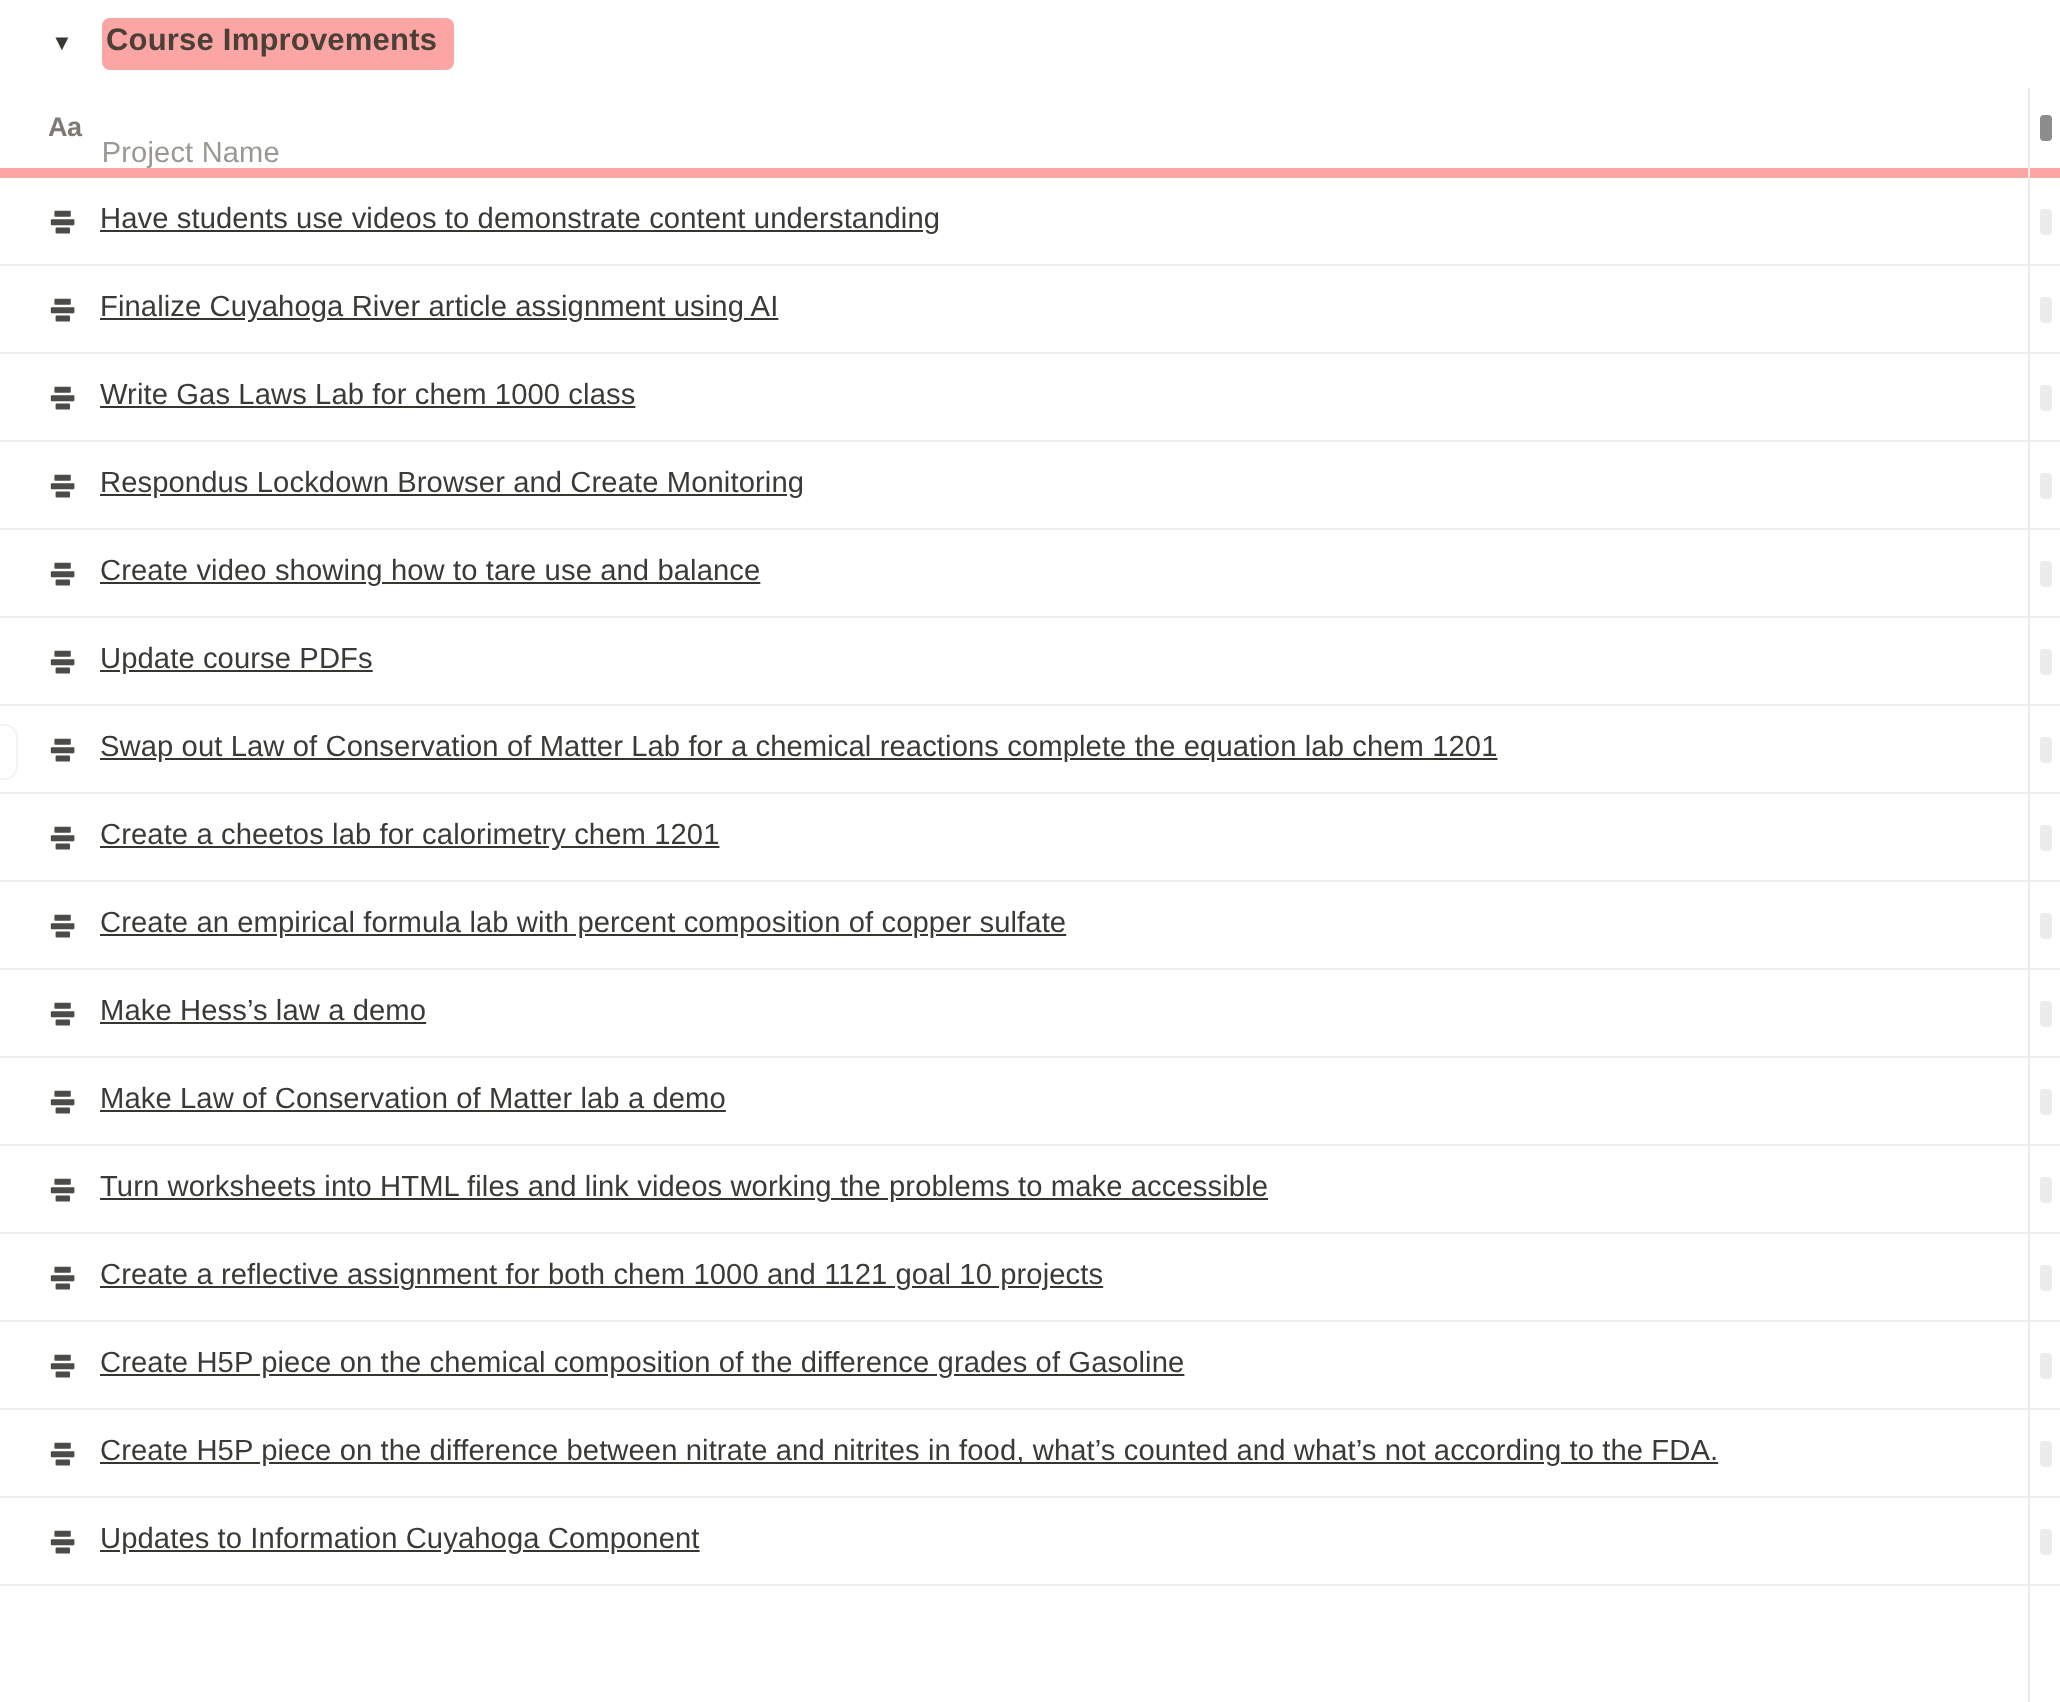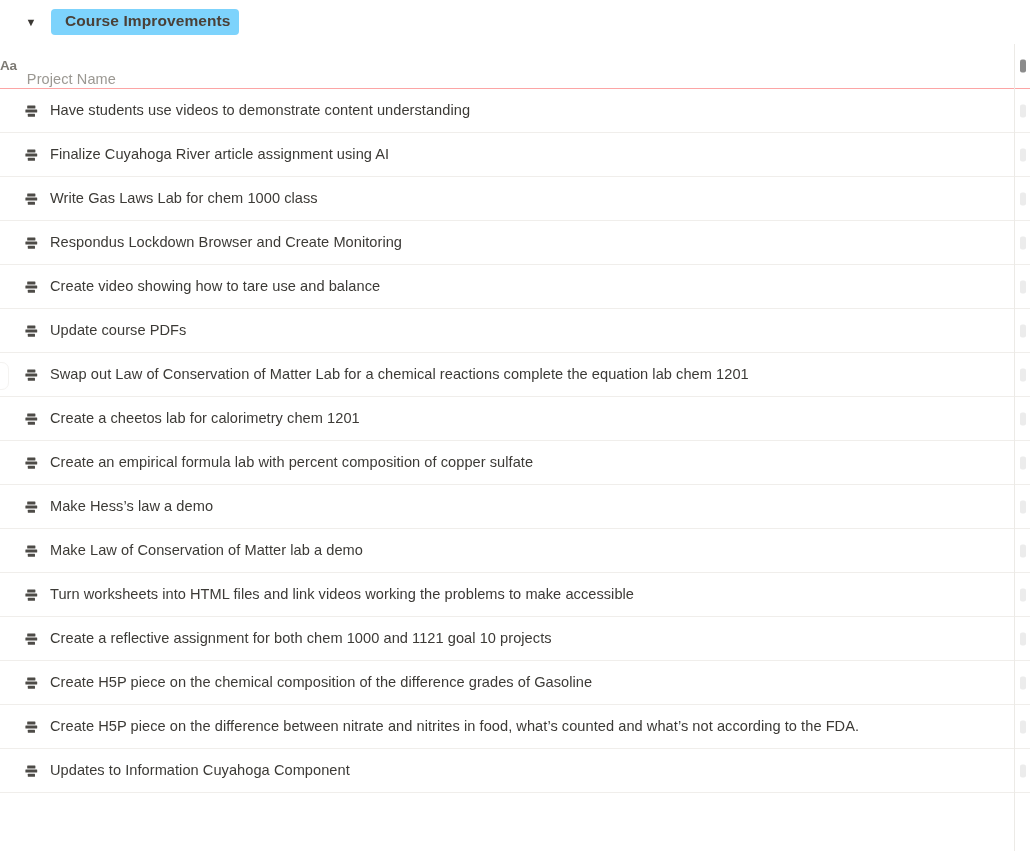--- a/index.html
+++ b/index.html
@@ -41,26 +41,26 @@
     justify-content: center;
     color: #3b3834;
     font-size: 11px;
     line-height: 1;
     margin-right: 13px;
     cursor: pointer;
     user-select: none;
   }
   .group-title {
     display: inline-block;
-    background: #7dd3fc;
+    background: #fca5a5;
     color: #4a4037;
     font-size: 15.5px;
     font-weight: 600;
     letter-spacing: 0.1px;
-    padding: 3px 8px 4px 14px;
+    padding: 3px 8px 4px 2px;
     border-radius: 4px;
     line-height: 1.2;
     cursor: pointer;
   }
 
   
   .table {
     position: relative;
     width: 1030px;
   }
@@ -72,22 +72,23 @@
     width: 1px;
     height: 851px;
     background: #eceae6;
     z-index: 4;
   }
 
   .column-header {
     display: flex;
     align-items: center;
     height: 45px;
+    padding-left: 24px;
     box-sizing: border-box;
-    border-bottom: 1px solid #fca5a5;
+    border-bottom: 5px solid #fca5a5;
     position: relative;
   }
   .col-type-icon {
     font-size: 13.5px;
     font-weight: 700;
     color: #7d7a74;
     margin-right: 10px;
     letter-spacing: -0.2px;
     line-height: 1;
     user-select: none;
@@ -107,20 +108,21 @@
 
   .row {
     display: flex;
     align-items: center;
     height: 44px;
     padding-left: 24px;
     box-sizing: border-box;
     border-bottom: 1px solid #f0eeeb;
     position: relative;
     background: #fff;
+    text-decoration: underline;
   }
 
   .row-icon {
     width: 16px;
     height: 16px;
     flex: 0 0 16px;
     margin-right: 10px;
     display: block;
   }
   .row-icon svg { display: block; }

